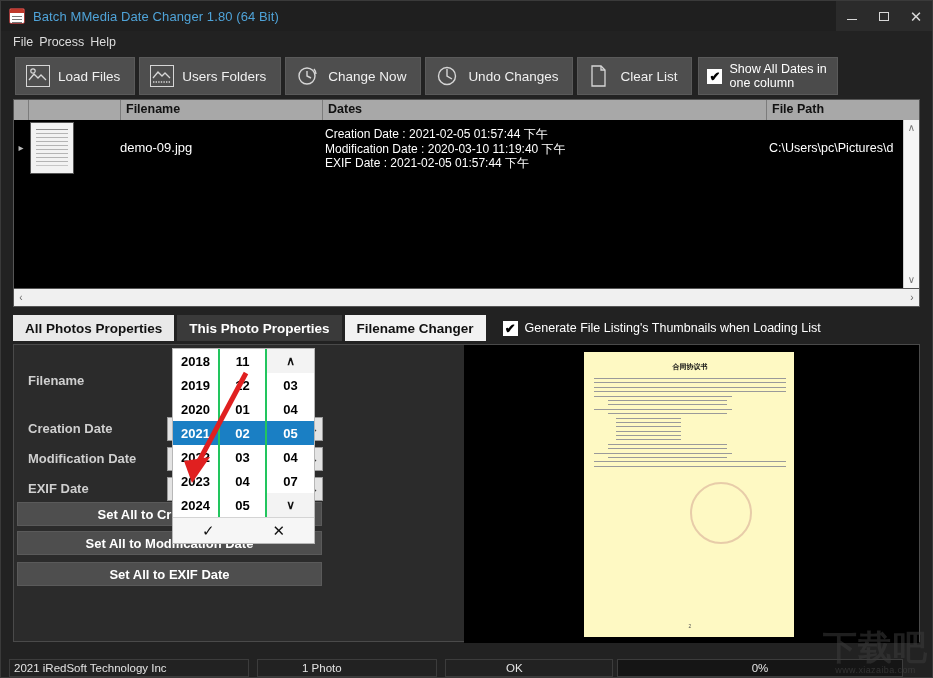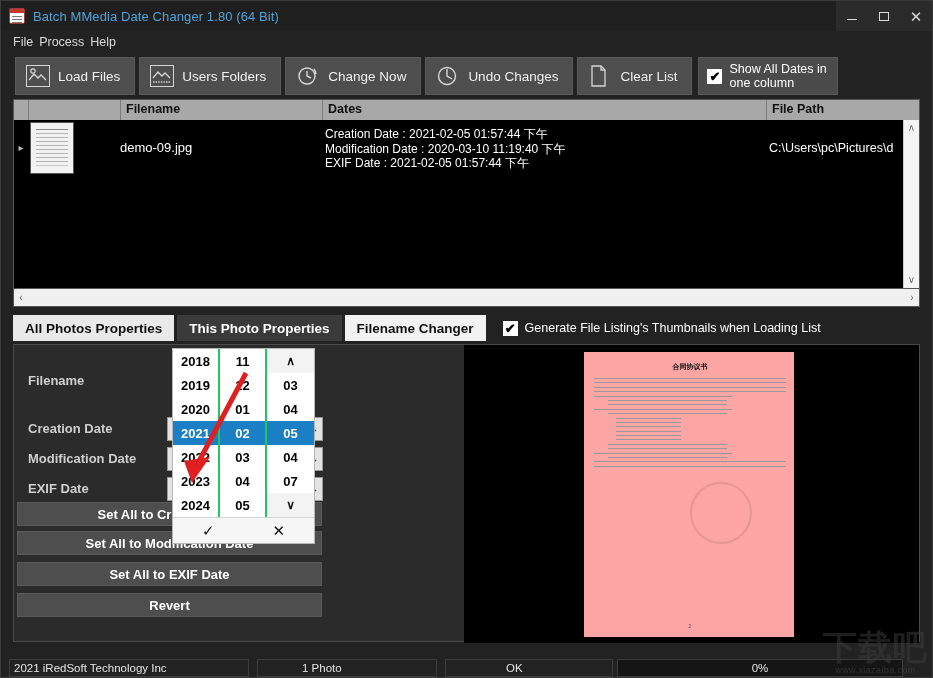--- a/index.html
+++ b/index.html
@@ -200,21 +200,21 @@
     border: 1px solid #5a5a5a;
   }
 
   
   .preview {
     position: absolute; right: 0; top: 0; width: 455px; height: 298px;
     background: #000;
   }
   .doc {
     position: absolute; left: 120px; top: 7px; width: 210px; height: 285px;
-    background: #fca5a5;
+    background: #fef9c3;
   }
   .doc-inner { position: absolute; left: 10px; top: 10px; right: 8px; bottom: 6px; }
   .doc-title {
     text-align: center; font-size: 7px; color: #111; font-weight: bold;
     font-family: "DejaVu Sans", sans-serif; margin-bottom: 6px;
   }
   .doc-line { height: 1px; background: #9a9a9a; margin: 3.4px 0; }
   .doc-line.sh { width: 72%; }
   .doc-line.ind { margin-left: 14px; width: 62%; }
   .doc-line.ind2 { margin-left: 22px; width: 34%; }
@@ -468,21 +468,20 @@
       <span class="cc">⌄</span>
     </div>
     <div class="combo" style="left:257px; top:132px">
       <span class="cv">44</span>
       <span class="cc">⌄</span>
     </div>
 
     <div class="btn-row" style="top:157px">Set All to Creation Date</div>
     <div class="btn-row" style="top:186px">Set All to Modification Date</div>
     <div class="btn-row" style="top:217px">Set All to EXIF Date</div>
-    <div class="btn-row" style="top:248px">Revert</div>
 
     <div class="preview">
       <div class="doc">
         <div class="doc-inner">
           <div class="doc-title">合同协议书</div>
           <div class="doc-line"></div>
             <div class="doc-line"></div>
           <div class="doc-line"></div>
             <div class="doc-line"></div>
           <div class="doc-line sh"></div>

